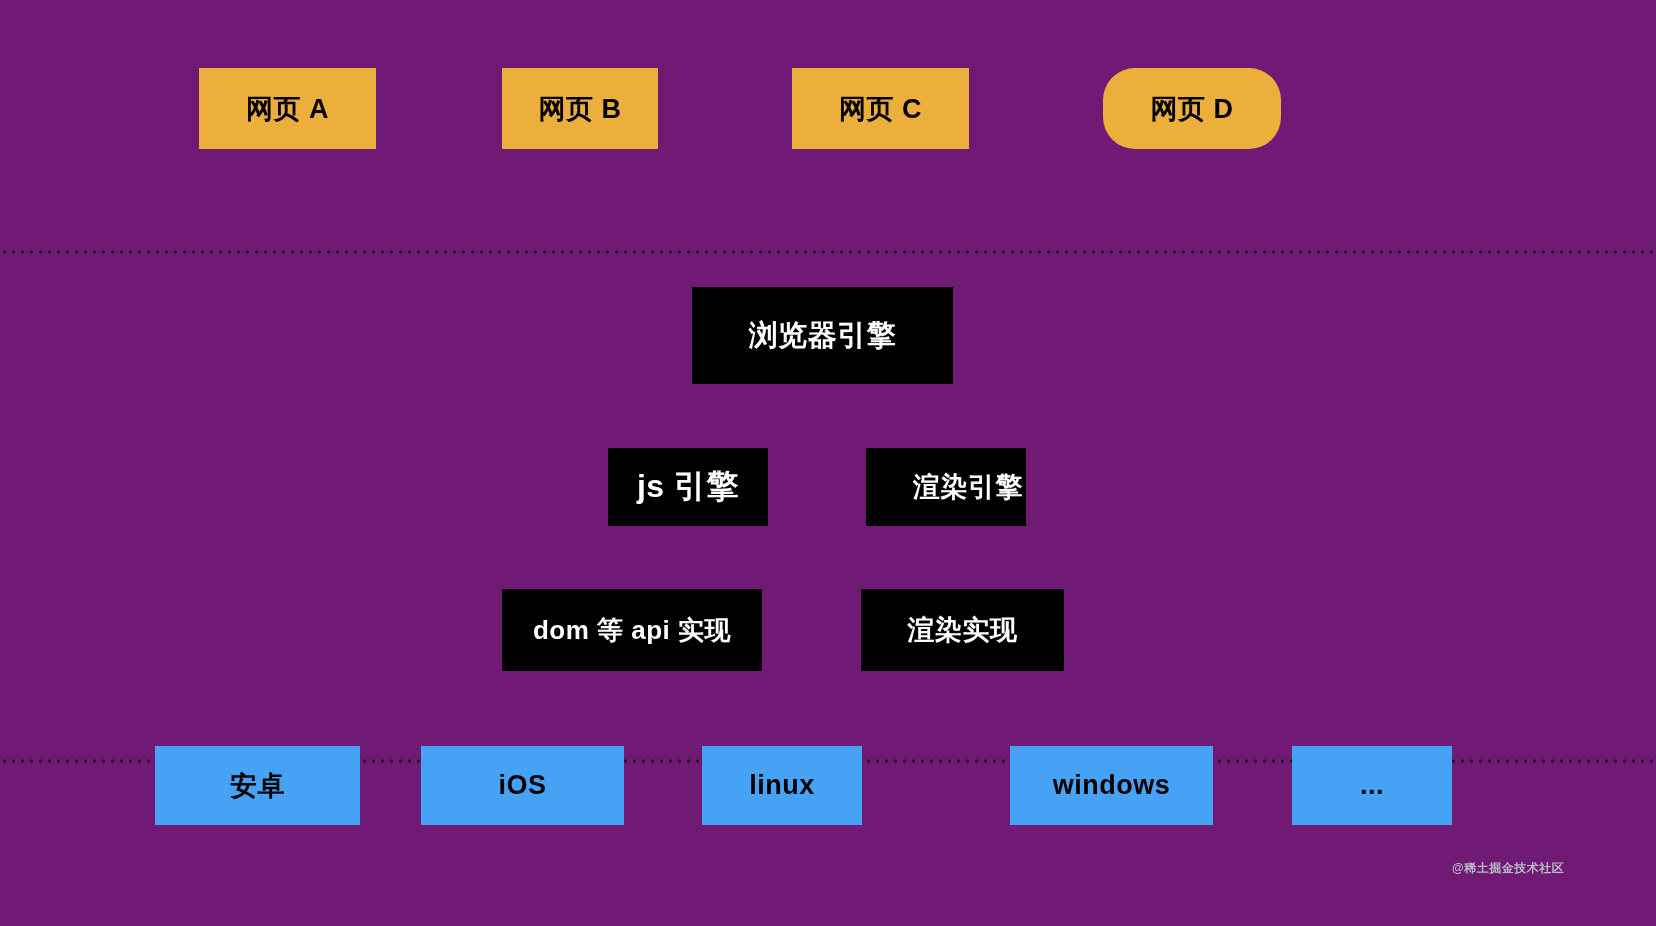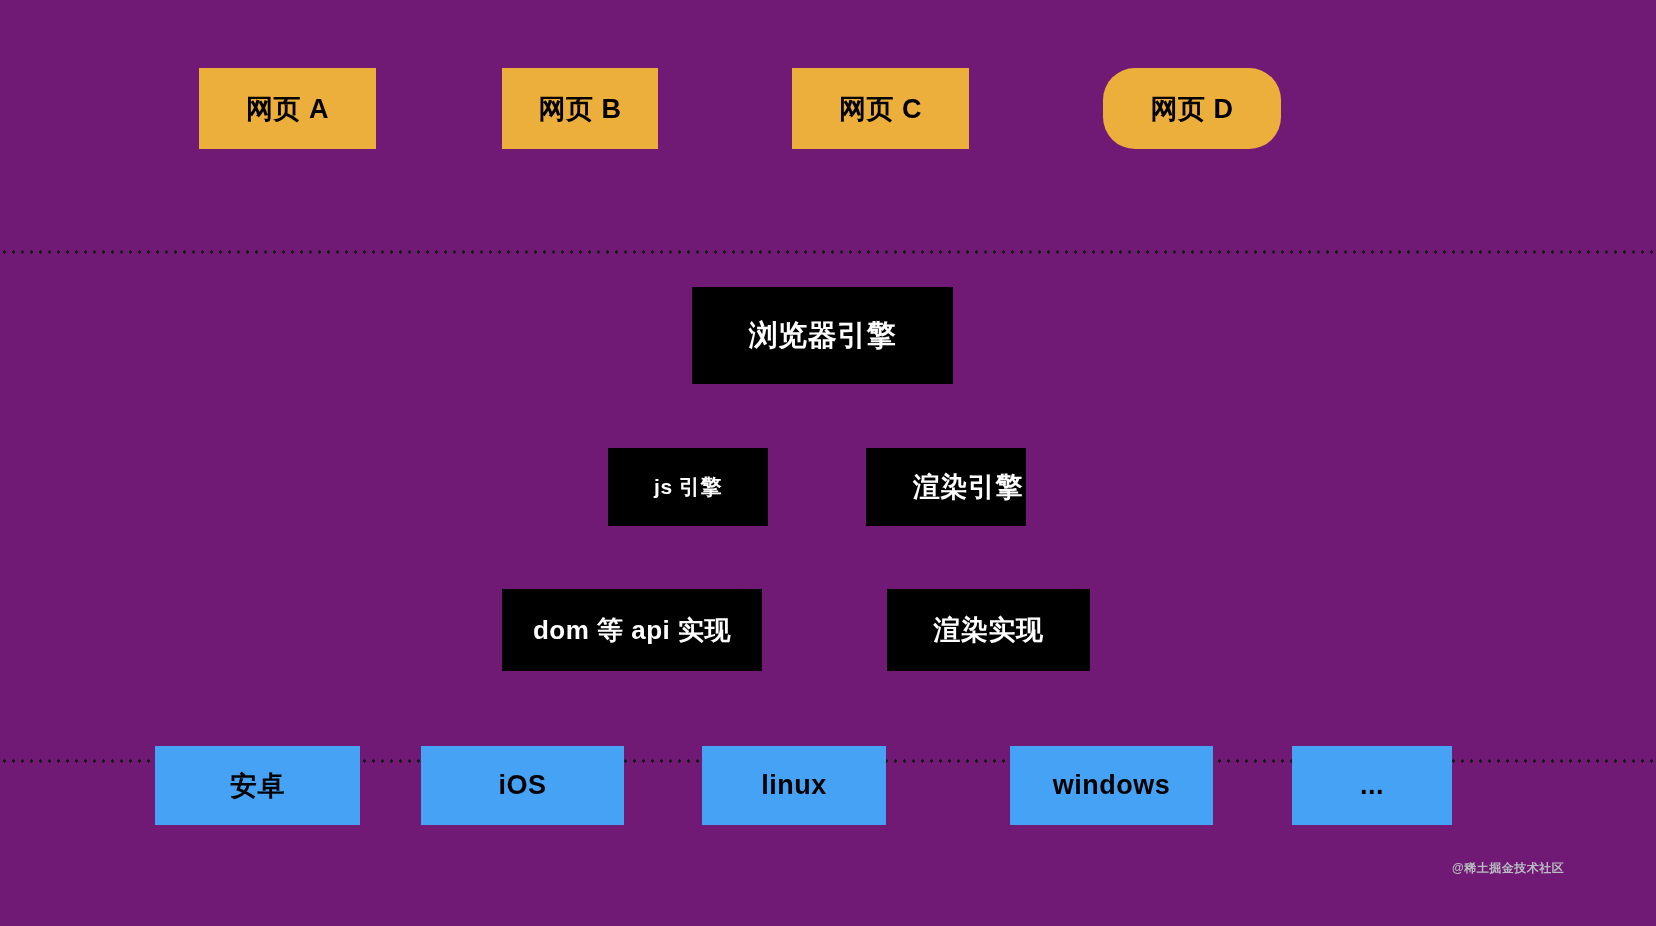--- a/index.html
+++ b/index.html
@@ -76,42 +76,42 @@
   </div>
   <div class="box box-web" style="left: 1103px; top: 68px; width: 178px; height: 81px; background: rgb(237, 175, 60); border-radius: 32px;">
     <span>网页 D</span>
   </div>
 
   <div class="divider" style="top: 250px;"></div>
 
   <div class="box box-engine" style="left: 692px; top: 287px; width: 261px; height: 97px; font-size: 29px; background: rgb(0, 0, 0); color: rgb(255, 255, 255);">
     <span>浏览器引擎</span>
   </div>
-  <div class="box box-engine" style="left: 608px; top: 448px; width: 160px; height: 78px; font-size: 21px; background: rgb(0, 0, 0); color: rgb(255, 255, 255);">
+  <div class="box box-engine" style="left: 608px; top: 448px; width: 160px; height: 78px; font-size: 32px; background: rgb(0, 0, 0); color: rgb(255, 255, 255);">
     <span>js 引擎</span>
   </div>
   <div class="box box-engine" style="left: 866px; top: 448px; width: 160px; height: 78px; font-size: 27px; background: rgb(0, 0, 0); color: rgb(255, 255, 255); padding-left: 44px;">
     <span>渲染引擎</span>
   </div>
   <div class="box box-engine" style="left: 502px; top: 589px; width: 260px; height: 82px; font-size: 26px; background: rgb(0, 0, 0); color: rgb(255, 255, 255);">
     <span>dom 等 api 实现</span>
   </div>
-  <div class="box box-engine" style="left: 887px; top: 589px; width: 203px; height: 82px; font-size: 27px; background: rgb(0, 0, 0); color: rgb(255, 255, 255);">
+  <div class="box box-engine" style="left: 861px; top: 589px; width: 203px; height: 82px; font-size: 27px; background: rgb(0, 0, 0); color: rgb(255, 255, 255);">
     <span>渲染实现</span>
   </div>
 
   <div class="divider" style="top: 759px;"></div>
 
   <div class="box box-os" style="left: 155px; top: 746px; width: 205px; height: 79px; background: rgb(70, 162, 245);">
     <span>安卓</span>
   </div>
   <div class="box box-os" style="left: 421px; top: 746px; width: 203px; height: 79px; background: rgb(70, 162, 245);">
     <span>iOS</span>
   </div>
-  <div class="box box-os" style="left: 702px; top: 746px; width: 184px; height: 79px; background: rgb(70, 162, 245);">
+  <div class="box box-os" style="left: 702px; top: 746px; width: 160px; height: 79px; background: rgb(70, 162, 245);">
     <span>linux</span>
   </div>
   <div class="box box-os" style="left: 1010px; top: 746px; width: 203px; height: 79px; background: rgb(70, 162, 245);">
     <span>windows</span>
   </div>
   <div class="box box-os" style="left: 1292px; top: 746px; width: 160px; height: 79px; background: rgb(70, 162, 245);">
     <span>...</span>
   </div>
 
   <div class="watermark" style="left: 1452px; top: 860px; color: rgb(185, 188, 193);">@稀土掘金技术社区</div>

